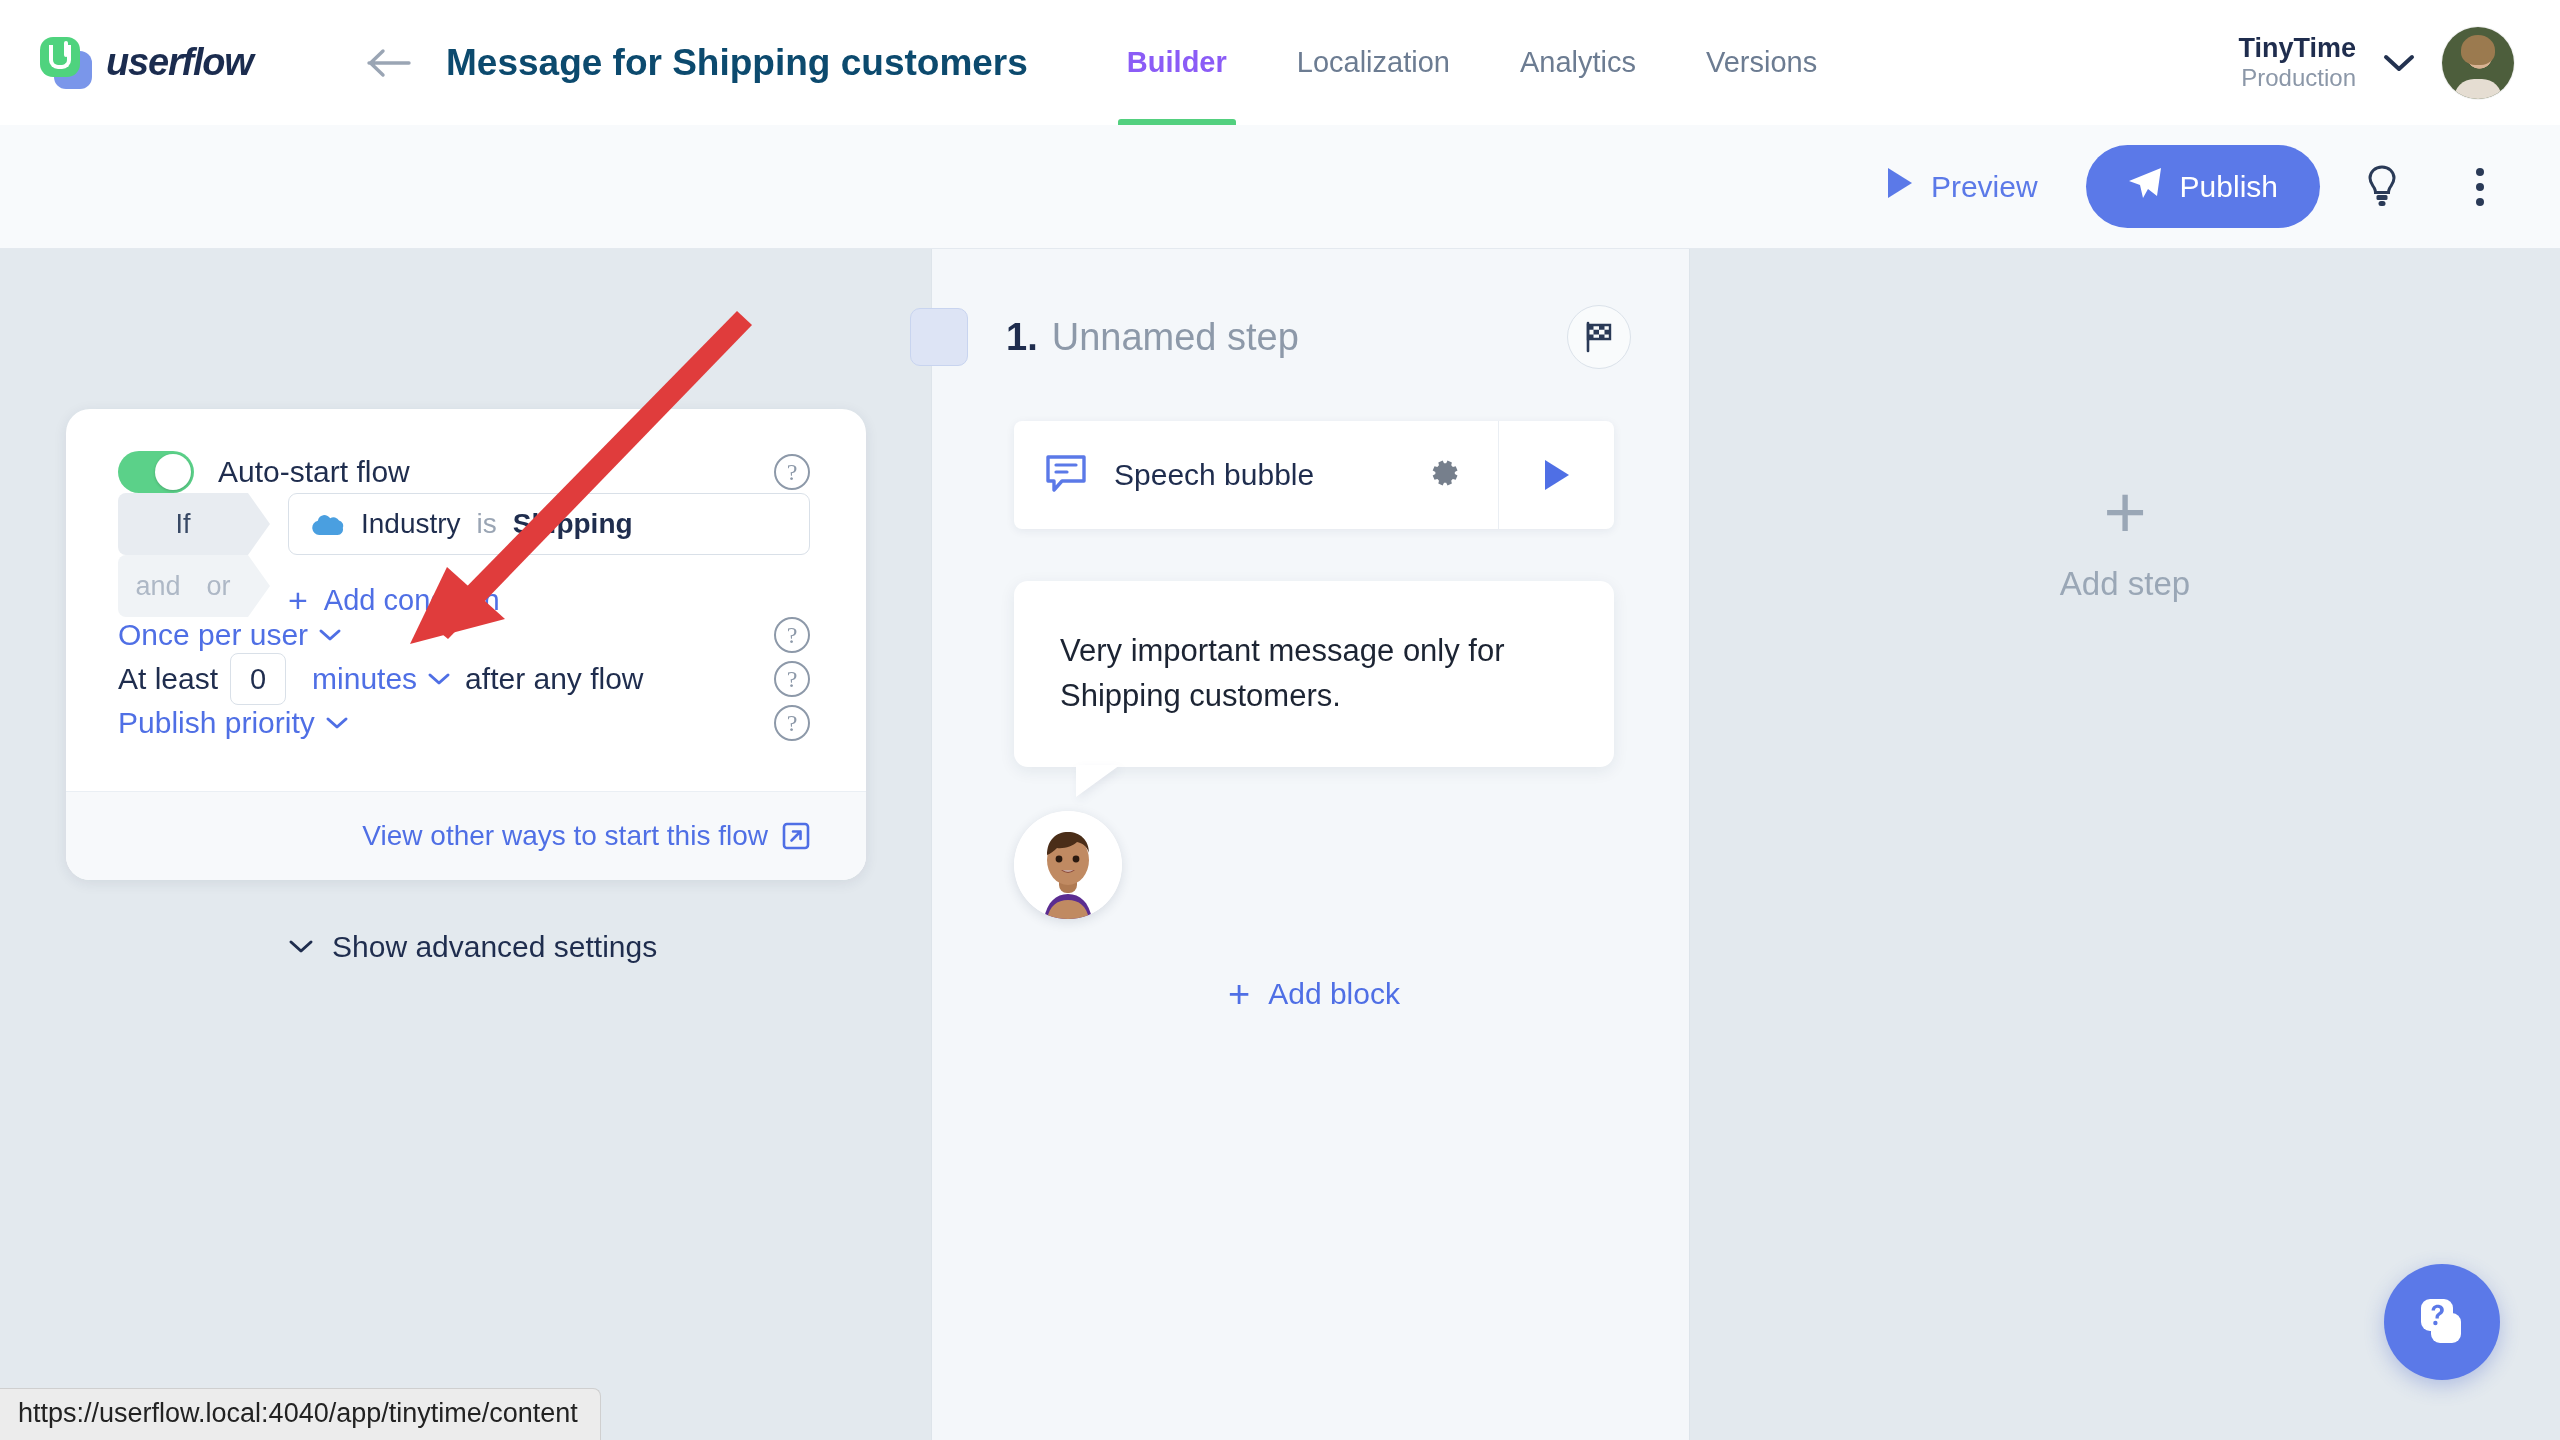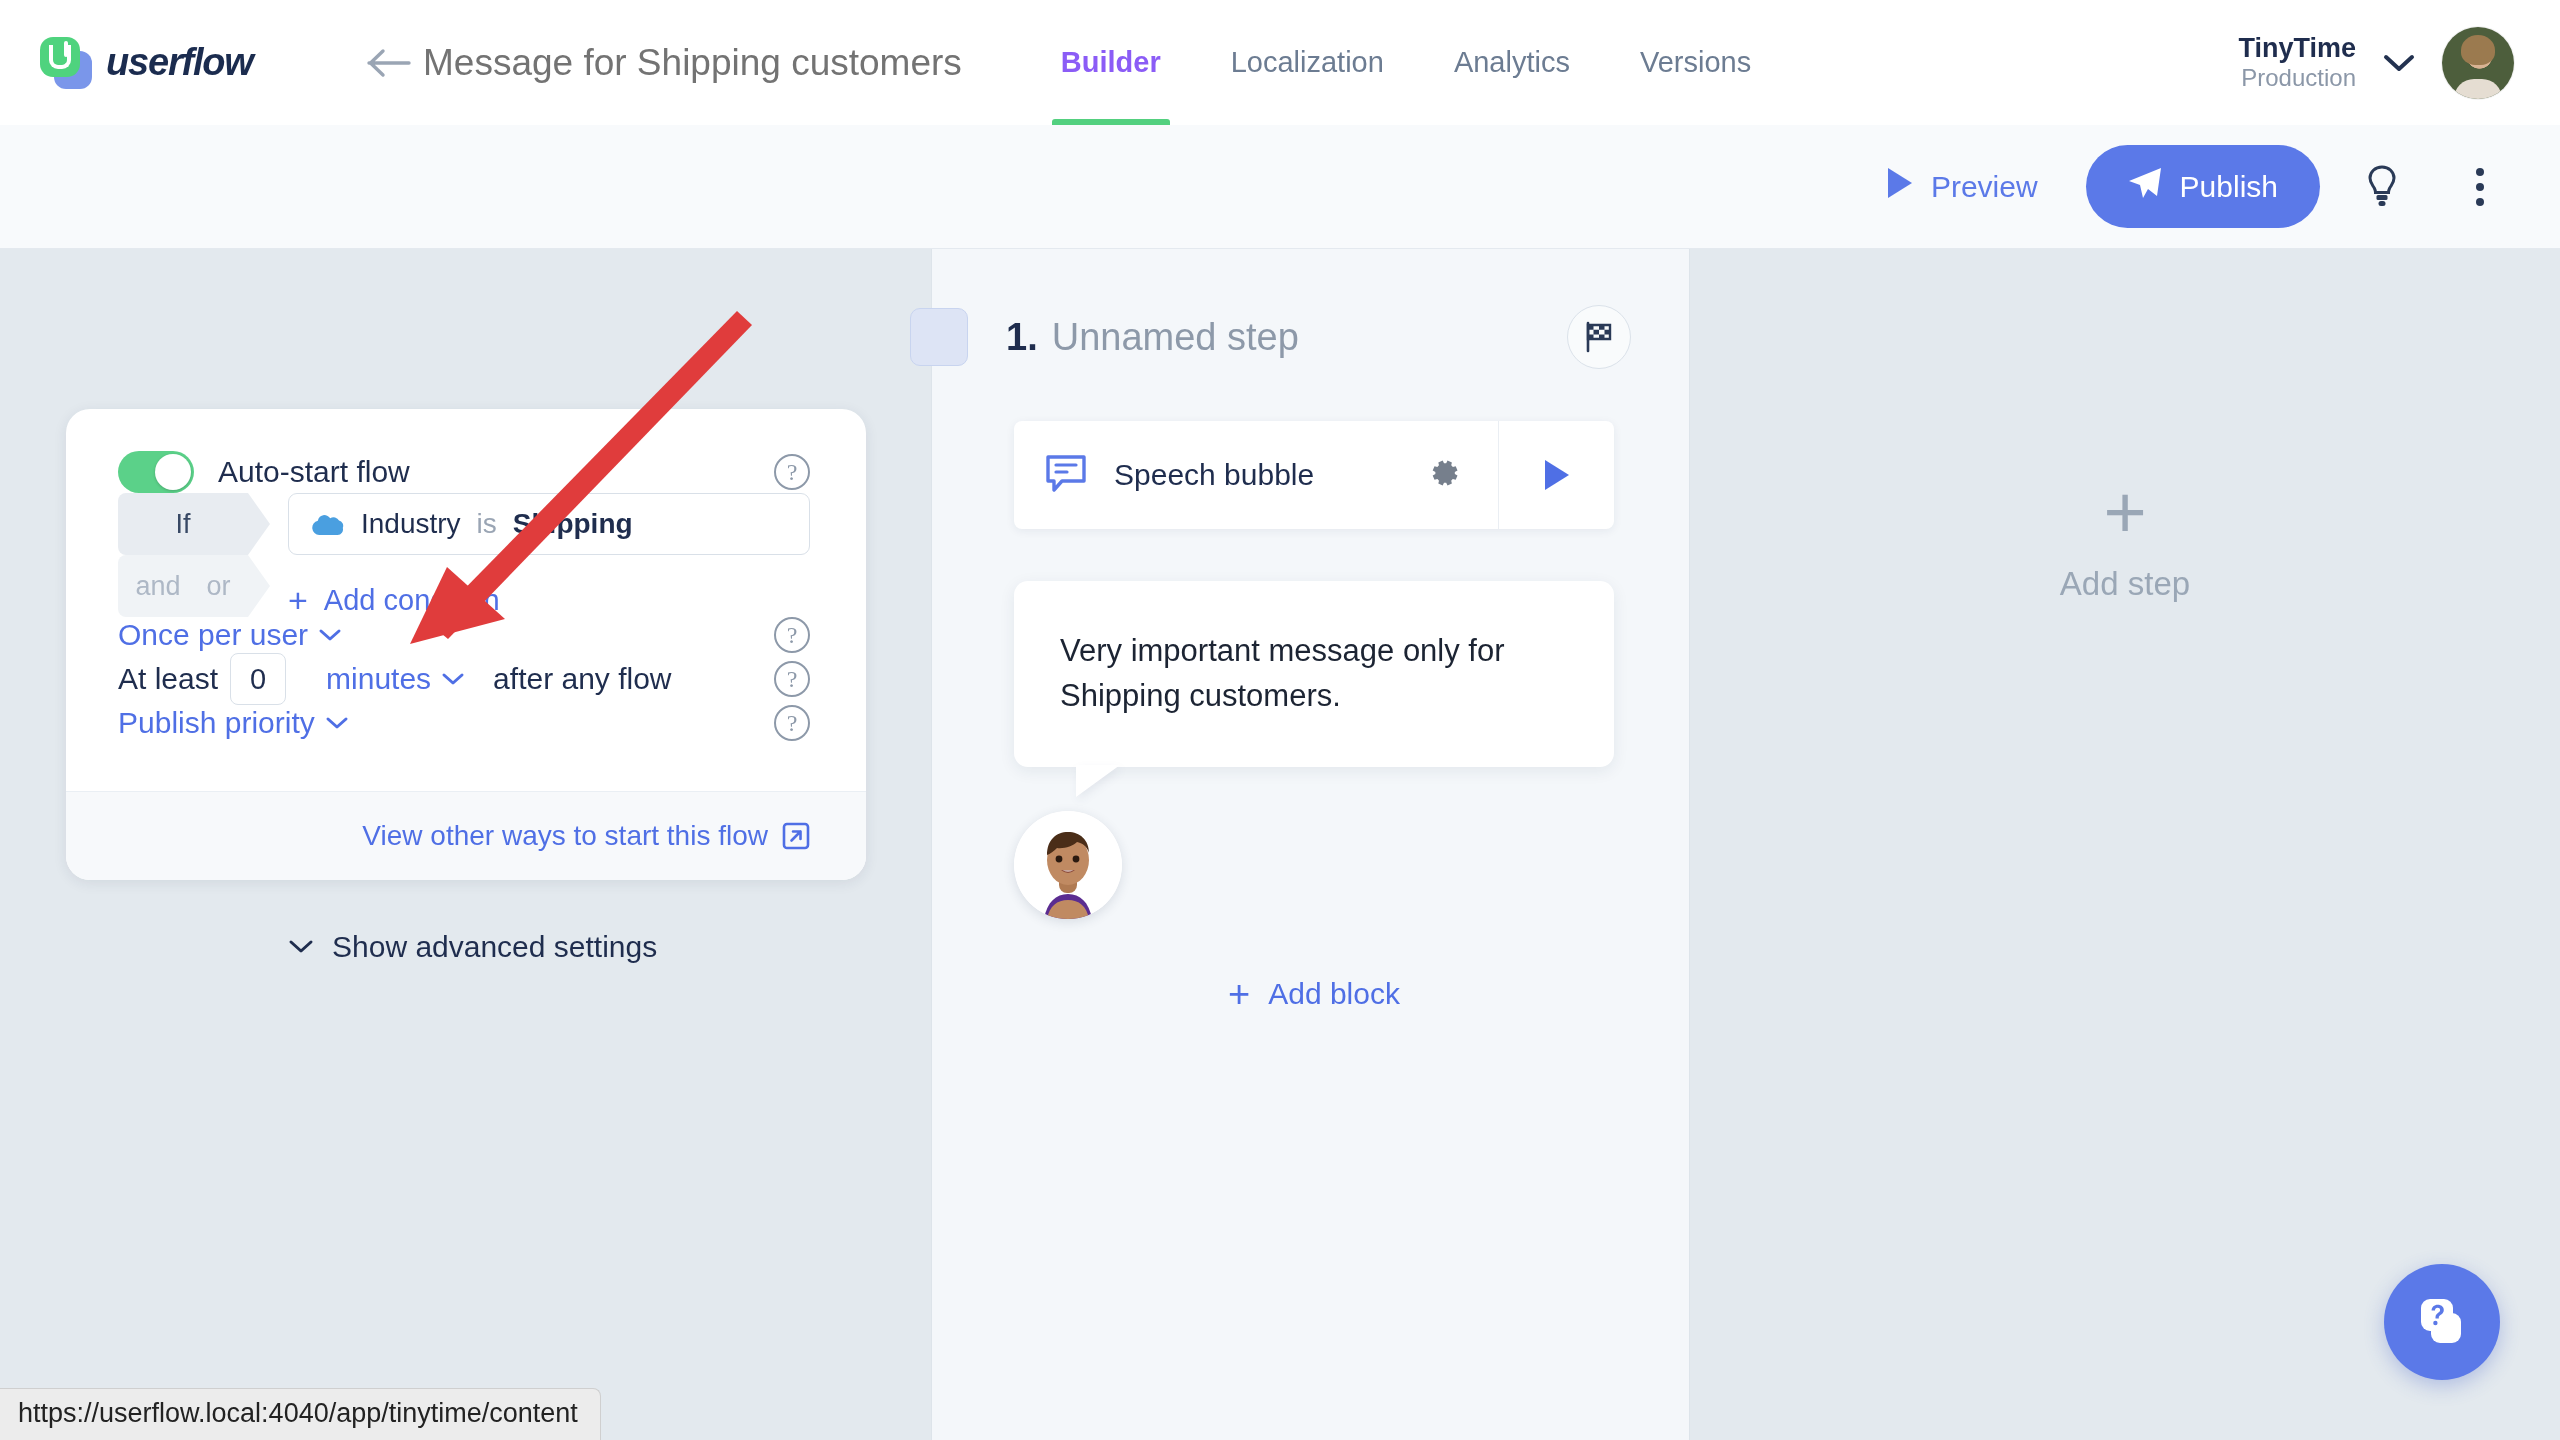--- a/index.html
+++ b/index.html
@@ -44,22 +44,22 @@
     font-size: 38px; font-weight: 700; font-style: italic;
     letter-spacing: -1.2px; color: #1b2c4f;
   }
 
   .back-arrow {
     width: 54px; height: 54px; flex: none; margin-left: 22px;
     display: flex; align-items: center; justify-content: center;
     color: #9aa5b4; cursor: pointer;
   }
   .page-title {
-    font-size: 37px; font-weight: 400; color: #737373;
-    margin-left: 7px; white-space: nowrap;
+    font-size: 37px; font-weight: 700; color: #0c4a6e;
+    margin-left: 30px; white-space: nowrap;
   }
 
   .tabs { display: flex; align-items: center; margin-left: 64px; height: 125px; }
   .tab {
     font-size: 29px; color: #6c7c92; padding: 0 35px;
     height: 125px; display: flex; align-items: center;
     position: relative; cursor: pointer; white-space: nowrap;
   }
   .tab.active { color: #8b5cf6; font-weight: 700; }
   .tab.active::after {
@@ -190,21 +190,21 @@
     display: inline-flex; align-items: center; gap: 10px;
     color: #4f6fe5; font-size: 30px; cursor: pointer;
   }
   .plain { font-size: 30px; color: #1f2d4e; }
   .numbox {
     width: 56px; height: 52px; border: 1px solid #d9e0e8; border-radius: 8px;
     background: #fff; font-size: 29px; color: #1f2d4e; text-align: center;
     font-family: inherit; margin: 0 12px;
   }
   .inline-gap { display: flex; align-items: center; }
-  .inline-gap > * + .sel, .inline-gap > * + .plain { margin-left: 28px; }
+  .inline-gap > * + .sel, .inline-gap > * + .plain { margin-left: 14px; }
 
   .card-foot {
     background: #f7f9fb; border-top: 1px solid #eaeff4;
     padding: 28px 56px; text-align: right;
   }
   .foot-link {
     display: inline-flex; align-items: center; gap: 14px;
     color: #4f6fe5; font-size: 28px; cursor: pointer;
   }
 

